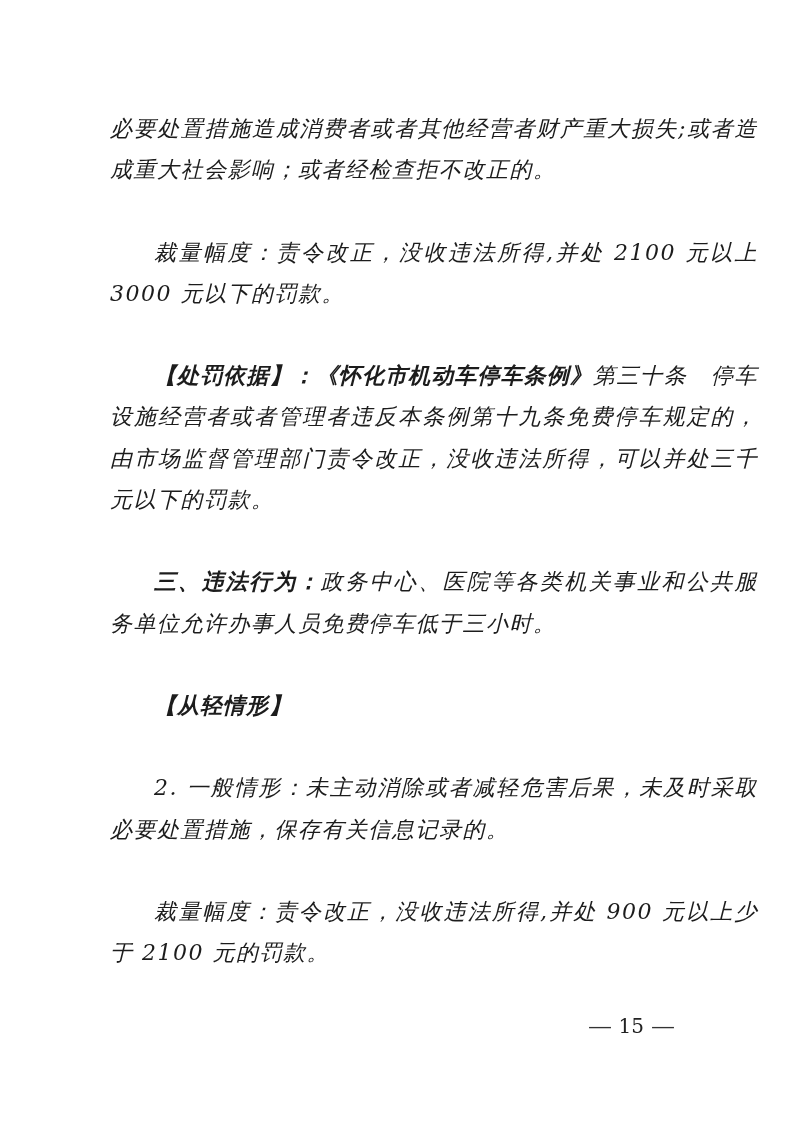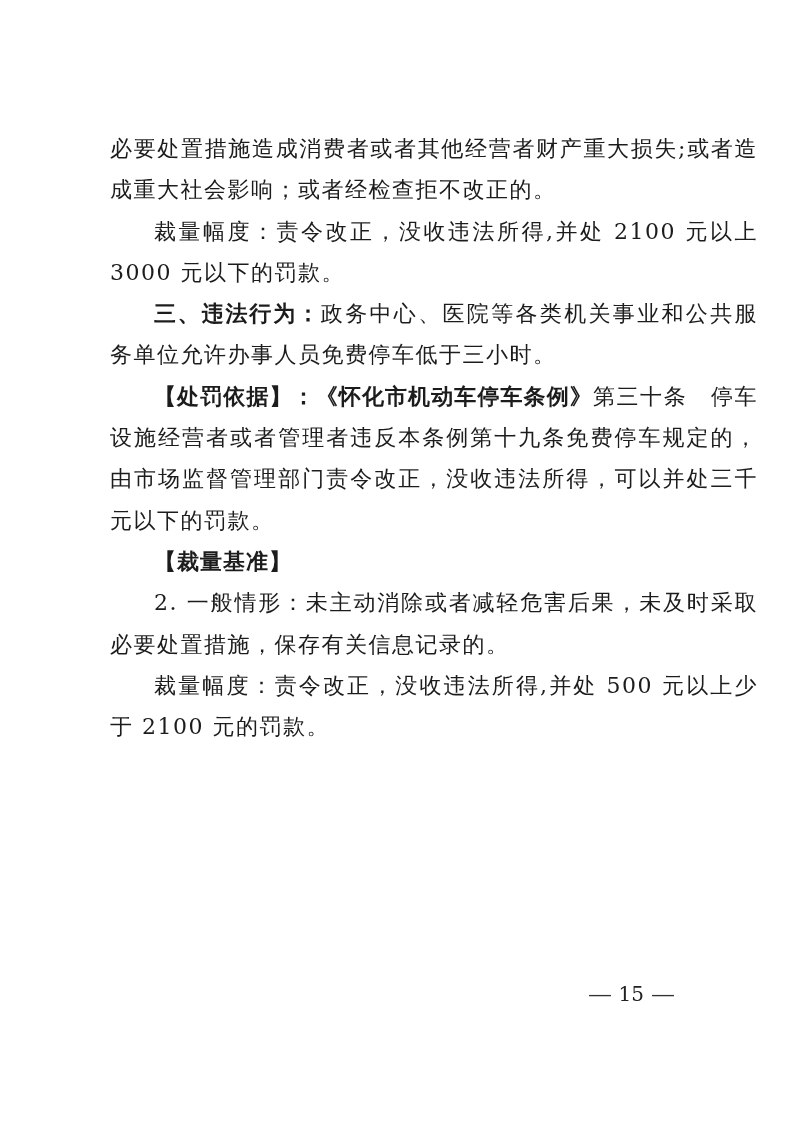--- a/index.html
+++ b/index.html
@@ -11,46 +11,48 @@
     width: 793px;
     height: 1122px;
     position: relative;
     overflow: hidden;
     font-family: "DejaVu Serif", "Liberation Serif", serif;
     color: #1c1c1c;
   }
   .doc-body {
     position: absolute;
     left: 110px;
-    top: 128px;
+    top: 108px;
     width: 648px;
+    font-style: italic;
   }
   .para {
     margin: 0;
     font-size: 22px;
     line-height: 41.3px;
     letter-spacing: 1.5px;
     text-align: justify;
     text-justify: inter-character;
     word-break: break-all;
   }
   .para.indent {
     text-indent: 2em;
+    margin-top: 41px;
   }
   .seg {
     font-weight: 400;
   }
   .seg.bold {
     font-weight: 700;
     font-family: "Liberation Sans", "DejaVu Sans", sans-serif;
     letter-spacing: 1px;
   }
   .page-footer {
     position: absolute;
-    top: 980px;
+    top: 1012px;
     right: 111px;
     font-size: 20px;
     line-height: 28px;
     color: #222222;
     letter-spacing: 0;
     white-space: nowrap;
     text-align: center;
   }
   .page-footer .dash {
     display: inline-block;
@@ -62,23 +64,23 @@
     display: inline-block;
   }
 </style>
 </head>
 <body>
 
 <main>
   <section class="doc-body">
       <p class="para"><span class="seg">必要处置措施造成消费者或者其他经营者财产重大损失;或者造成重大社会影响；或者经检查拒不改正的。</span></p>
       <p class="para indent"><span class="seg">裁量幅度：责令改正，没收违法所得,并处 2100 元以上 3000 元以下的罚款。</span></p>
+      <p class="para indent"><span class="seg bold">【处罚依据】：《怀化市机动车停车条例》</span><span class="seg">第三十条　停车设施经营者或者管理者违反本条例第十九条免费停车规定的，由市场监督管理部门责令改正，没收违法所得，可以并处三千元以下的罚款。</span></p>
       <p class="para indent"><span class="seg bold">三、违法行为：</span><span class="seg">政务中心、医院等各类机关事业和公共服务单位允许办事人员免费停车低于三小时。</span></p>
-      <p class="para indent"><span class="seg bold">【处罚依据】：《怀化市机动车停车条例》</span><span class="seg">第三十条　停车设施经营者或者管理者违反本条例第十九条免费停车规定的，由市场监督管理部门责令改正，没收违法所得，可以并处三千元以下的罚款。</span></p>
-      <p class="para indent"><span class="seg bold">【裁量基准】</span></p>
+      <p class="para indent"><span class="seg bold">【从轻情形】</span></p>
       <p class="para indent"><span class="seg">2. 一般情形：未主动消除或者减轻危害后果，未及时采取必要处置措施，保存有关信息记录的。</span></p>
-      <p class="para indent"><span class="seg">裁量幅度：责令改正，没收违法所得,并处 500 元以上少于 2100 元的罚款。</span></p>
+      <p class="para indent"><span class="seg">裁量幅度：责令改正，没收违法所得,并处 900 元以上少于 2100 元的罚款。</span></p>
     </section>
 
   <footer class="page-footer">
     <span class="dash">—</span><span class="num">15</span><span class="dash">—</span>
   </footer>
 </main>
 
 </body></html>

